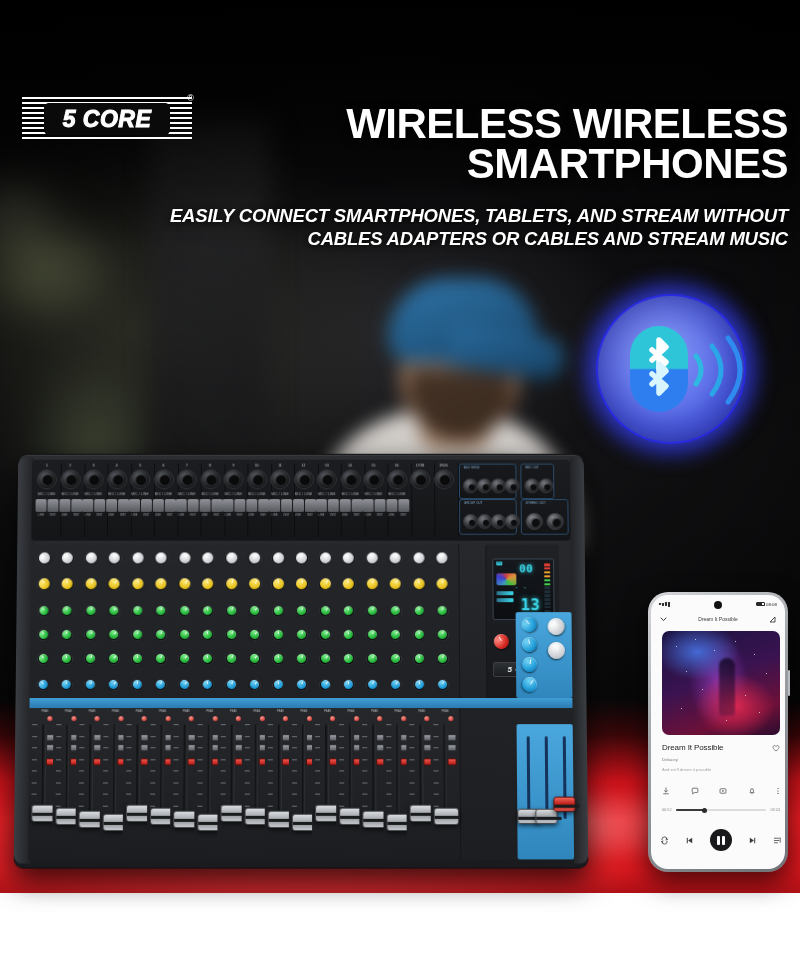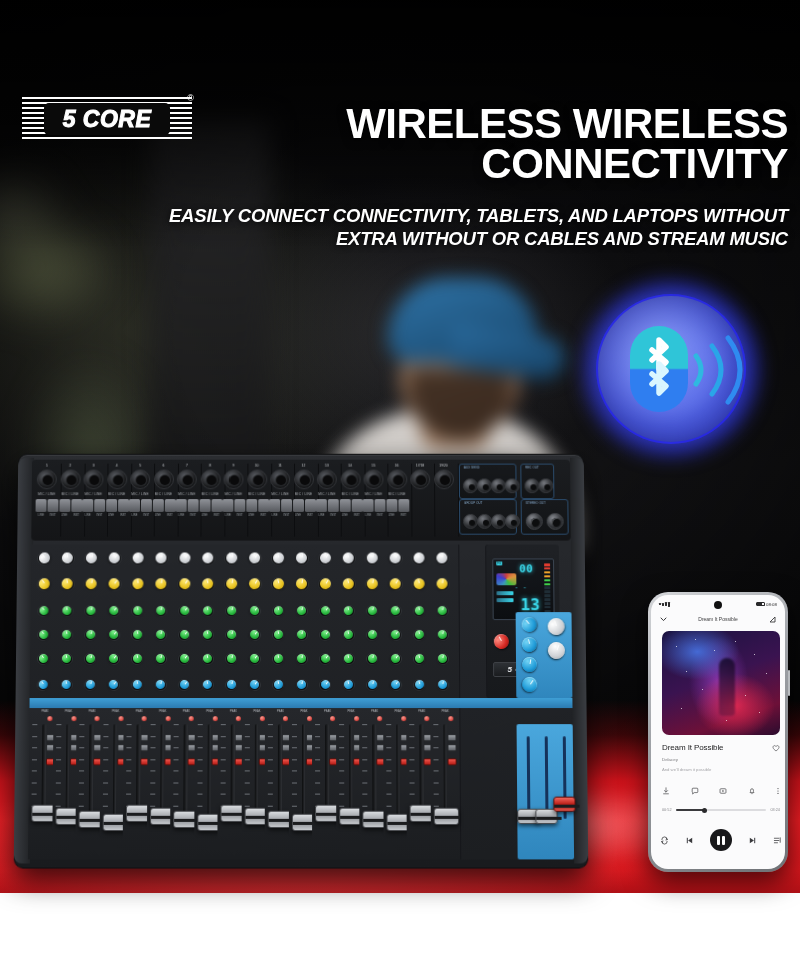--- a/index.html
+++ b/index.html
@@ -478,25 +478,25 @@
   <div class="logo">
     <div class="logo-stripes"></div>
     <div class="logo-plate">
       <span class="logo-text">5 CORE</span>
     </div>
     <span class="logo-reg">®</span>
   </div>
 
   <div class="headline">
     <span>WIRELESS WIRELESS</span>
-    <span class="l2">CONNECTIVITY</span>
+    <span class="l2">SMARTPHONES</span>
   </div>
   <div class="subline">
-    <span>EASILY CONNECT CONNECTIVITY, TABLETS, AND LAPTOPS WITHOUT</span><br>
-    <span>EXTRA WITHOUT OR CABLES AND STREAM MUSIC</span>
+    <span>EASILY CONNECT SMARTPHONES, TABLETS, AND STREAM WITHOUT</span><br>
+    <span>CABLES ADAPTERS OR CABLES AND STREAM MUSIC</span>
   </div>
 
   <div class="bt-badge">
     <div class="bt-glow"></div>
     <div class="bt-ring"></div>
     <div class="bt-tile"></div>
     <svg class="bt-glyph" viewBox="0 0 34 66">
       <path d="M10 14 L24 26 L17 33 L17 4 L24 11 L10 24" fill="none" stroke="#ffffff" stroke-width="5.5" stroke-linejoin="round" stroke-linecap="round"></path>
       <path d="M10 38 L24 50 L17 57 L17 28 L24 35 L10 48" fill="none" stroke="#d9f6ff" stroke-width="5.5" stroke-linejoin="round" stroke-linecap="round"></path>
     </svg>

